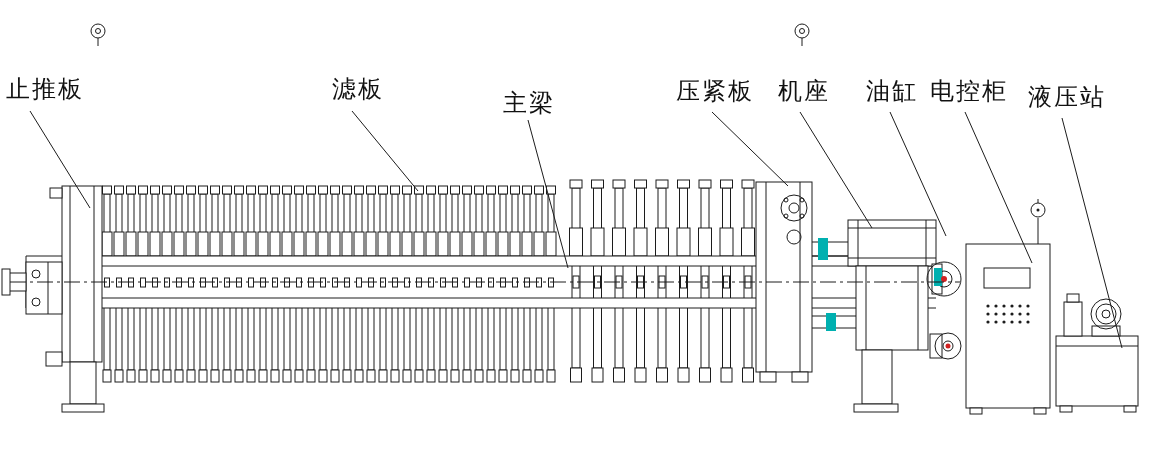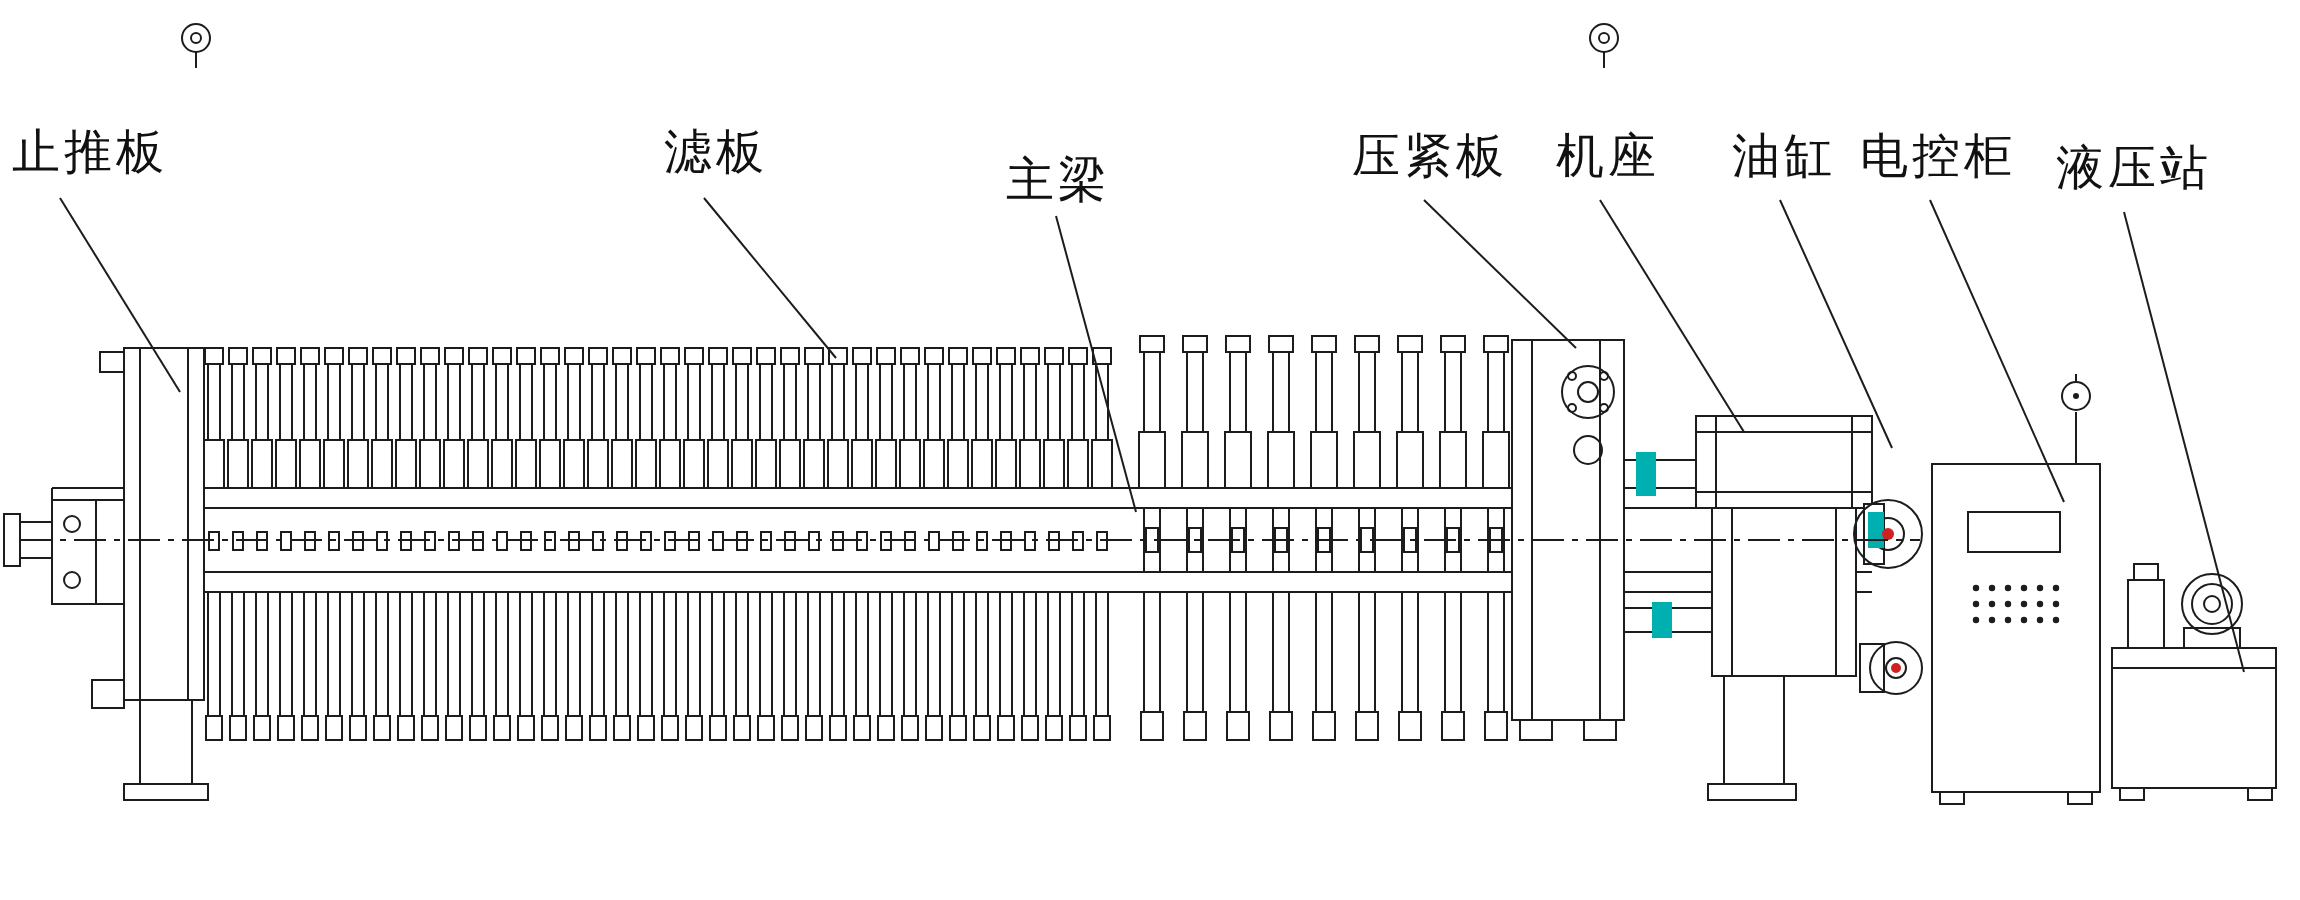--- a/index.html
+++ b/index.html
@@ -1,19 +1,19 @@
 <!DOCTYPE html>
 <html><head>
 <meta charset="utf-8">
 <style>
   *{margin:0;padding:0;box-sizing:border-box}
   html,body{background:#ffffff}
   body{width:1150px;height:450px;position:relative;overflow:hidden;
        font-family:"Liberation Serif","DejaVu Serif",serif}
-  .stage{position:absolute;left:0;top:4px;width:1150px;height:400px}
+  .stage{position:absolute;left:0;top:16px;width:1150px;height:400px}
   svg{position:absolute;left:0;top:0}
   .label{position:absolute;font-size:24px;color:#111;letter-spacing:2px;white-space:nowrap;line-height:1.1}
   .lbl-0{left:6px;top:60px}
   .lbl-1{left:332px;top:60px}
   .lbl-2{left:503px;top:74px}
   .lbl-3{left:676px;top:62px}
   .lbl-4{left:778px;top:62px}
   .lbl-5{left:866px;top:62px}
   .lbl-6{left:930px;top:62px}
   .lbl-7{left:1028px;top:68px}

